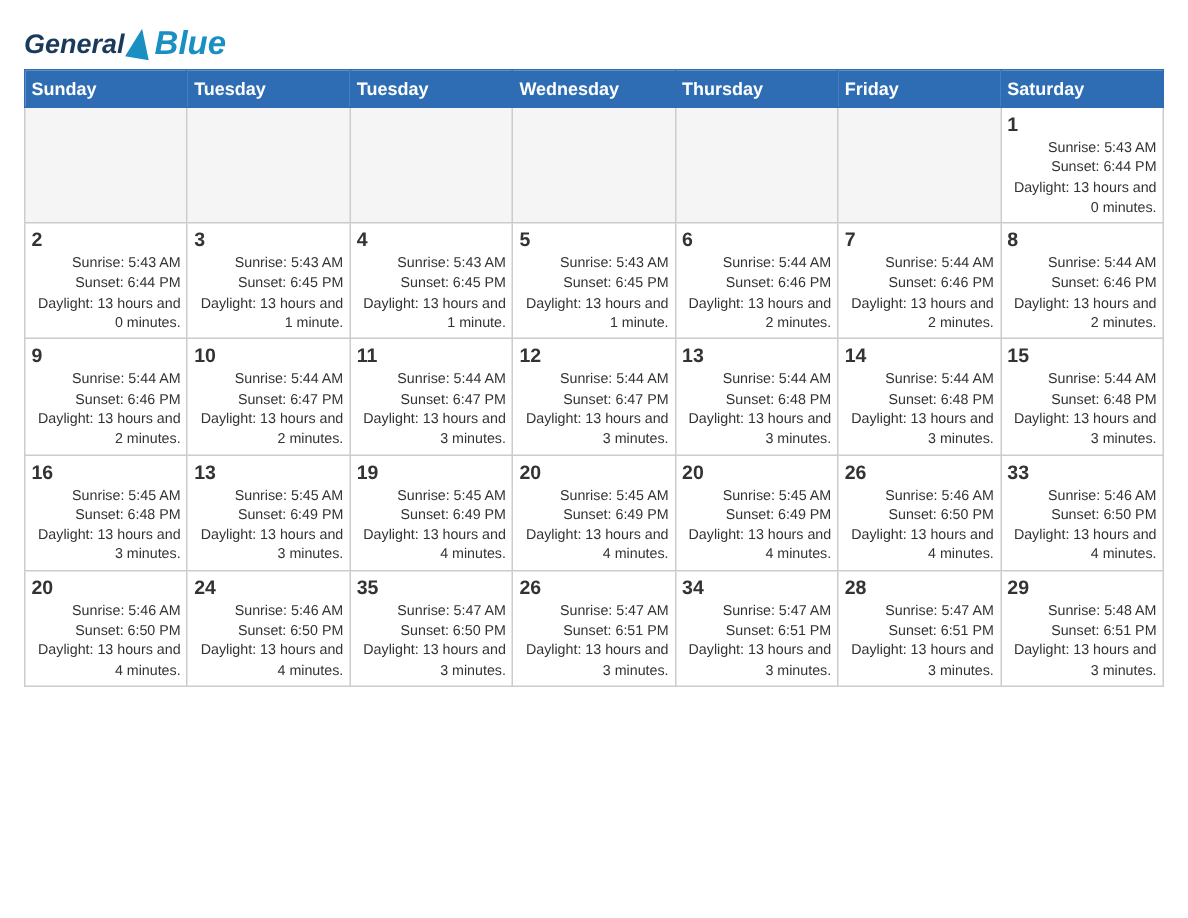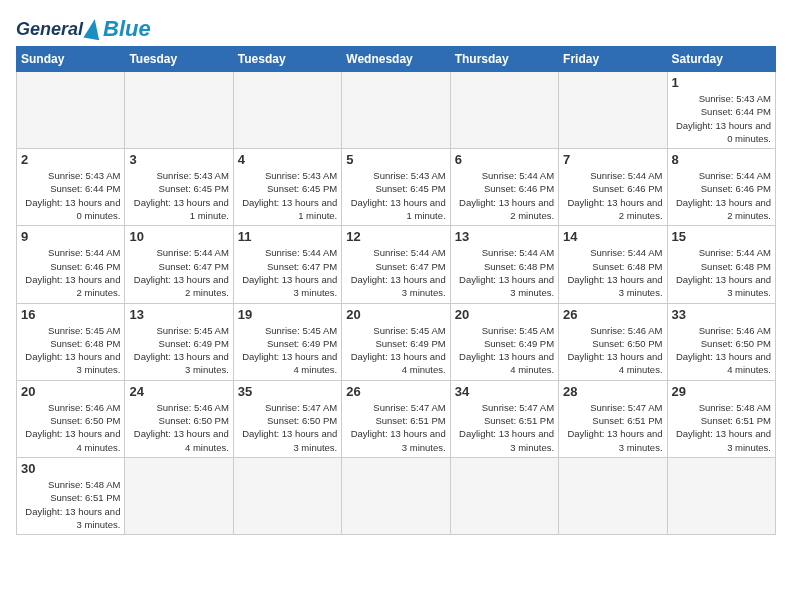--- a/index.html
+++ b/index.html
@@ -295,28 +295,14 @@
 Sunset: 6:51 PM
 Daylight: 13 hours and 3 minutes.</div>
         </td>
         <td>
           <span class="day-number">29</span>
           <div class="day-info" style="white-space: pre-line;">Sunrise: 5:48 AM
 Sunset: 6:51 PM
 Daylight: 13 hours and 3 minutes.</div>
         </td>
       </tr>
-      <tr class="last-row">
-        <td>
-          <span class="day-number">30</span>
-          <div class="day-info" style="white-space: pre-line;">Sunrise: 5:48 AM
-Sunset: 6:51 PM
-Daylight: 13 hours and 3 minutes.</div>
-        </td>
-        <td class="empty"></td>
-        <td class="empty"></td>
-        <td class="empty"></td>
-        <td class="empty"></td>
-        <td class="empty"></td>
-        <td class="empty"></td>
-      </tr>
     </tbody>
 </table>
 
 </body></html>

